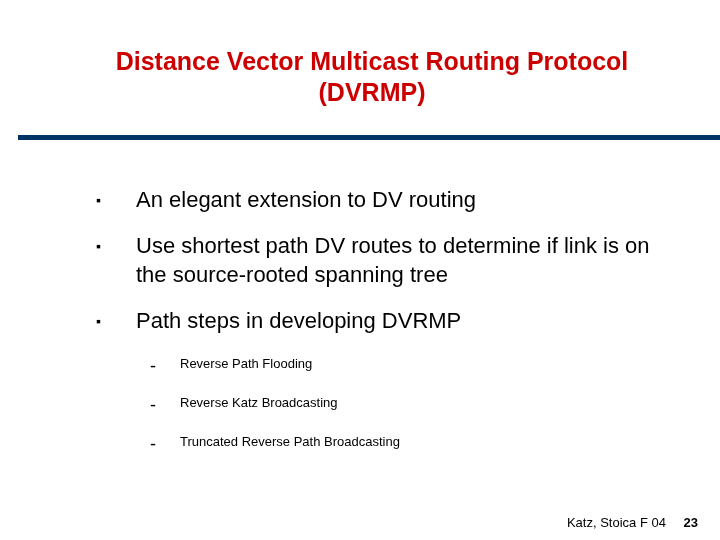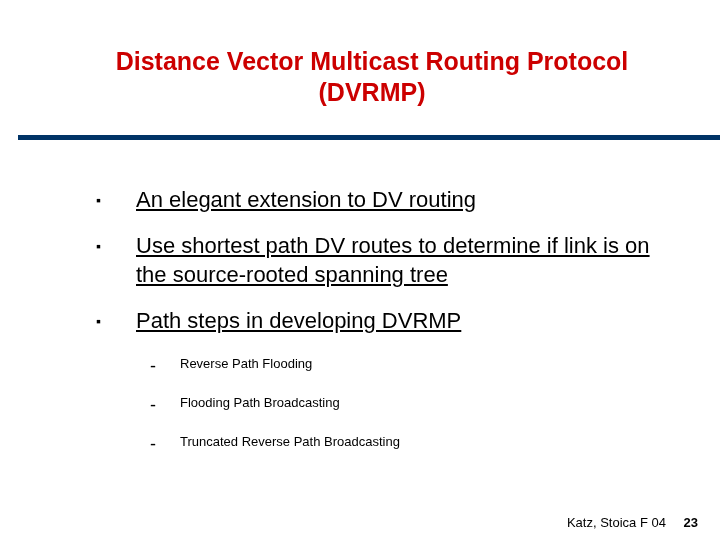--- a/index.html
+++ b/index.html
@@ -42,21 +42,20 @@
     font-size: 14px;
     color: #000;
     padding-top: 6px;
     font-weight: bold;
   }
   .bullet-text {
     flex: 1;
     font-size: 22px;
     color: #000;
     line-height: 1.3;
-    text-decoration: underline;
   }
   .sub-list {
     list-style: none;
     margin-top: 8px;
     margin-left: 60px;
   }
   .sub-item {
     display: flex;
     align-items: flex-start;
     margin-bottom: 4px;
@@ -108,21 +107,21 @@
       <span class="bullet-text">Path steps in developing DVRMP</span>
     </li>
   </ul>
   <ul class="sub-list">
     <li class="sub-item">
       <span class="sub-marker">-</span>
       <span class="sub-text">Reverse Path Flooding</span>
     </li>
     <li class="sub-item">
       <span class="sub-marker">-</span>
-      <span class="sub-text">Flooding Path Broadcasting</span>
+      <span class="sub-text">Reverse Katz Broadcasting</span>
     </li>
     <li class="sub-item">
       <span class="sub-marker">-</span>
       <span class="sub-text">Truncated Reverse Path Broadcasting</span>
     </li>
   </ul>
 </div>
 
 <div class="footer">
   <span>Katz, Stoica F 04</span>

